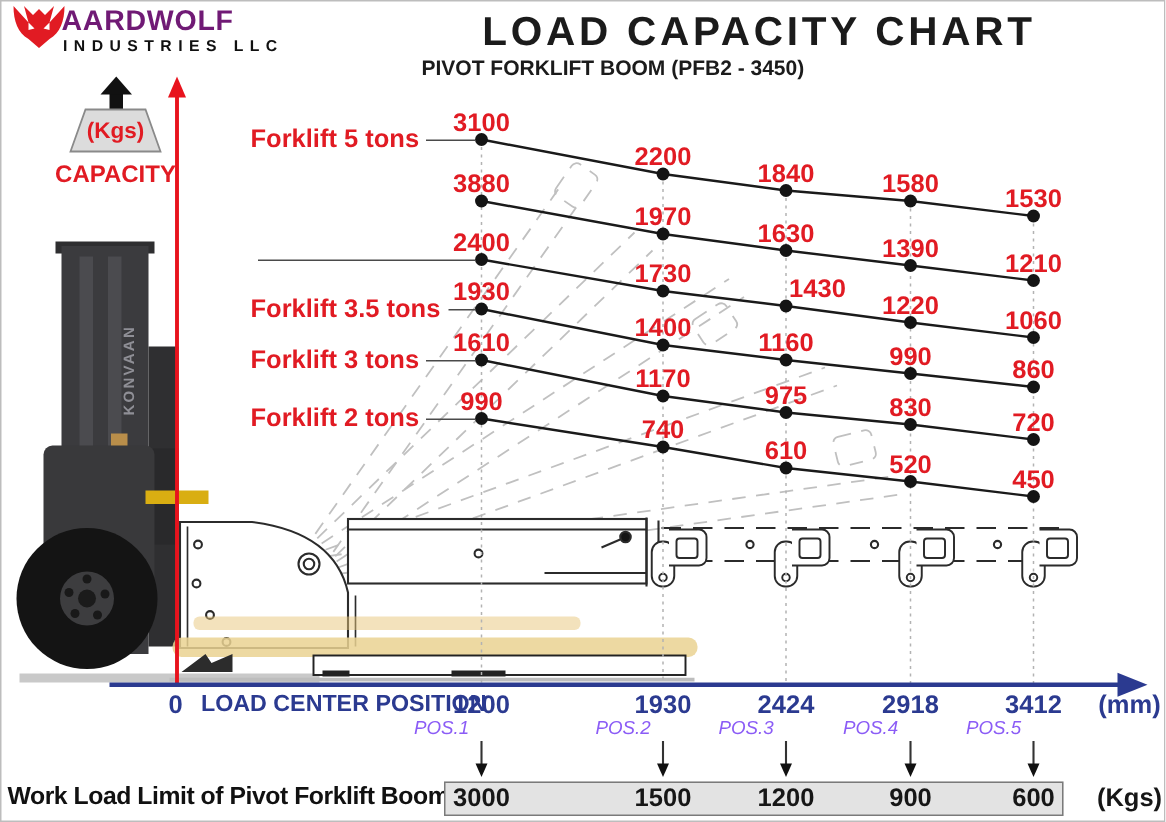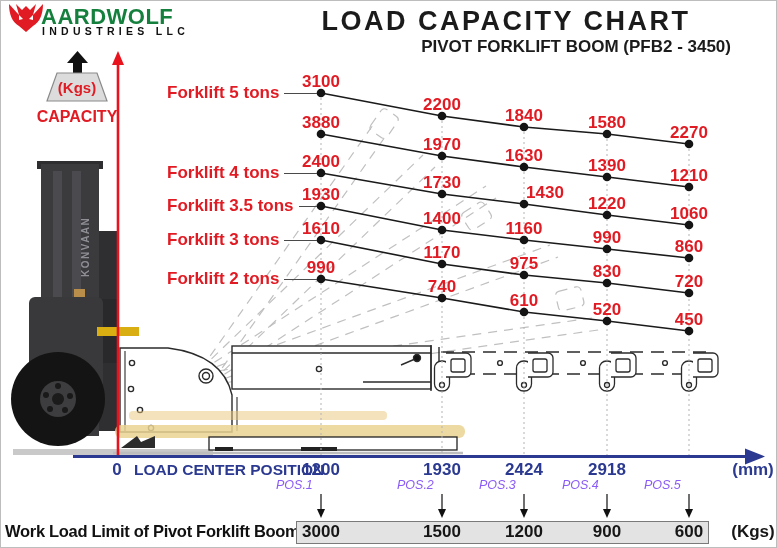--- a/index.html
+++ b/index.html
@@ -2,25 +2,25 @@
 <html><head>
 <meta charset="utf-8">
 <style>
   html,body{margin:0;padding:0;background:#fff;}
   #stage{position:relative;width:777px;height:548px;background:#fff;border:1px solid #bdbdbd;
          box-sizing:border-box;overflow:hidden;font-family:"Liberation Sans",sans-serif;}
   .abs{position:absolute;}
   .layer{position:absolute;left:0;top:0;width:777px;height:548px;pointer-events:none;}
   #art{position:absolute;left:0;top:0;}
   
-  .logo-name{left:40px;top:3px;font-size:22px;font-weight:800;letter-spacing:.5px;color:#15803d;}
+  .logo-name{left:40px;top:3px;font-size:19px;font-weight:800;letter-spacing:.5px;color:#701a75;}
   .logo-tag{left:41px;top:24px;font-size:10.5px;font-weight:700;letter-spacing:4.3px;color:#101010;}
   .title{left:280px;top:5px;width:450px;text-align:center;font-size:27px;font-weight:800;
          letter-spacing:2.5px;color:#1b1b1b;}
-  .subtitle{left:280px;top:36px;width:450px;text-align:right;font-size:17px;font-weight:700;color:#1b1b1b;}
+  .subtitle{left:280px;top:36px;width:450px;text-align:left;font-size:14px;font-weight:700;color:#1b1b1b;}
   
   .kgs-label{left:38px;top:78px;width:76px;text-align:center;font-size:15px;font-weight:700;color:#e11b23;}
   .cap-label{left:28px;top:107px;width:96px;text-align:center;font-size:16px;font-weight:700;color:#e11b23;}
   
   .series-row{position:absolute;left:166px;width:150px;height:20px;display:flex;align-items:center;}
   .series-row .lbl{font-size:17px;font-weight:700;color:#e11b23;white-space:nowrap;}
   .series-row .lead{flex:1;height:0;border-top:1.6px solid #4a4a4a;margin-left:5px;min-width:6px;}
   .val{position:absolute;width:70px;text-align:center;font-size:17px;font-weight:700;color:#e11b23;}
   
   .x-zero{left:101px;top:459px;width:30px;text-align:center;font-size:17px;font-weight:700;color:#2b3a90;}
@@ -236,42 +236,41 @@
 
   <div class="abs kgs-label">(Kgs)</div>
   <div class="abs cap-label">CAPACITY</div>
 
   <div class="layer" id="series-layer">
       <div class="series-row" style="top: 82px;">
         <span class="lbl">Forklift 5 tons</span>
         <div class="lead"></div>
       </div>
       <div class="series-row" style="top: 162px;">
-        <span class="lbl">Forklift 4 tons</span>
         <div class="lead"></div>
       </div>
       <div class="series-row" style="top: 195px;">
         <span class="lbl">Forklift 3.5 tons</span>
         <div class="lead"></div>
       </div>
       <div class="series-row" style="top: 229px;">
         <span class="lbl">Forklift 3 tons</span>
         <div class="lead"></div>
       </div>
       <div class="series-row" style="top: 268px;">
         <span class="lbl">Forklift 2 tons</span>
         <div class="lead"></div>
       </div>
     </div>
   <div class="layer" id="values-layer">
       <div class="val" style="left: 285px; top: 71px;">3100</div>
       <div class="val" style="left: 406px; top: 94px;">2200</div>
       <div class="val" style="left: 488px; top: 105px;">1840</div>
       <div class="val" style="left: 571px; top: 112px;">1580</div>
-      <div class="val" style="left: 653px; top: 122px;">2270</div>
+      <div class="val" style="left: 653px; top: 122px;">1530</div>
       <div class="val" style="left: 285px; top: 112px;">3880</div>
       <div class="val" style="left: 406px; top: 134px;">1970</div>
       <div class="val" style="left: 488px; top: 145px;">1630</div>
       <div class="val" style="left: 571px; top: 155px;">1390</div>
       <div class="val" style="left: 653px; top: 165px;">1210</div>
       <div class="val" style="left: 285px; top: 151px;">2400</div>
       <div class="val" style="left: 406px; top: 172px;">1730</div>
       <div class="val" style="left: 509px; top: 182px;">1430</div>
       <div class="val" style="left: 571px; top: 193px;">1220</div>
       <div class="val" style="left: 653px; top: 203px;">1060</div>
@@ -293,20 +292,21 @@
     </div>
   <div class="layer" id="xaxis-layer">
       <div class="tick" style="left: 275px;">1200</div>
       <div class="pos" style="left: 275px;">POS.1</div>
       <div class="tick" style="left: 396px;">1930</div>
       <div class="pos" style="left: 396px;">POS.2</div>
       <div class="tick" style="left: 478px;">2424</div>
       <div class="pos" style="left: 478px;">POS.3</div>
       <div class="tick" style="left: 561px;">2918</div>
       <div class="pos" style="left: 561px;">POS.4</div>
+      <div class="tick" style="left: 643px;">3412</div>
       <div class="pos" style="left: 643px;">POS.5</div>
     </div>
 
   <div class="abs x-zero">0</div>
   <div class="abs x-title">LOAD CENTER POSITION</div>
   <div class="abs x-unit">(mm)</div>
 
   <div class="abs wll-label">Work Load Limit of Pivot Forklift Boom</div>
   <div class="abs wll-bar"></div>
   <div class="layer" id="wll-layer">

